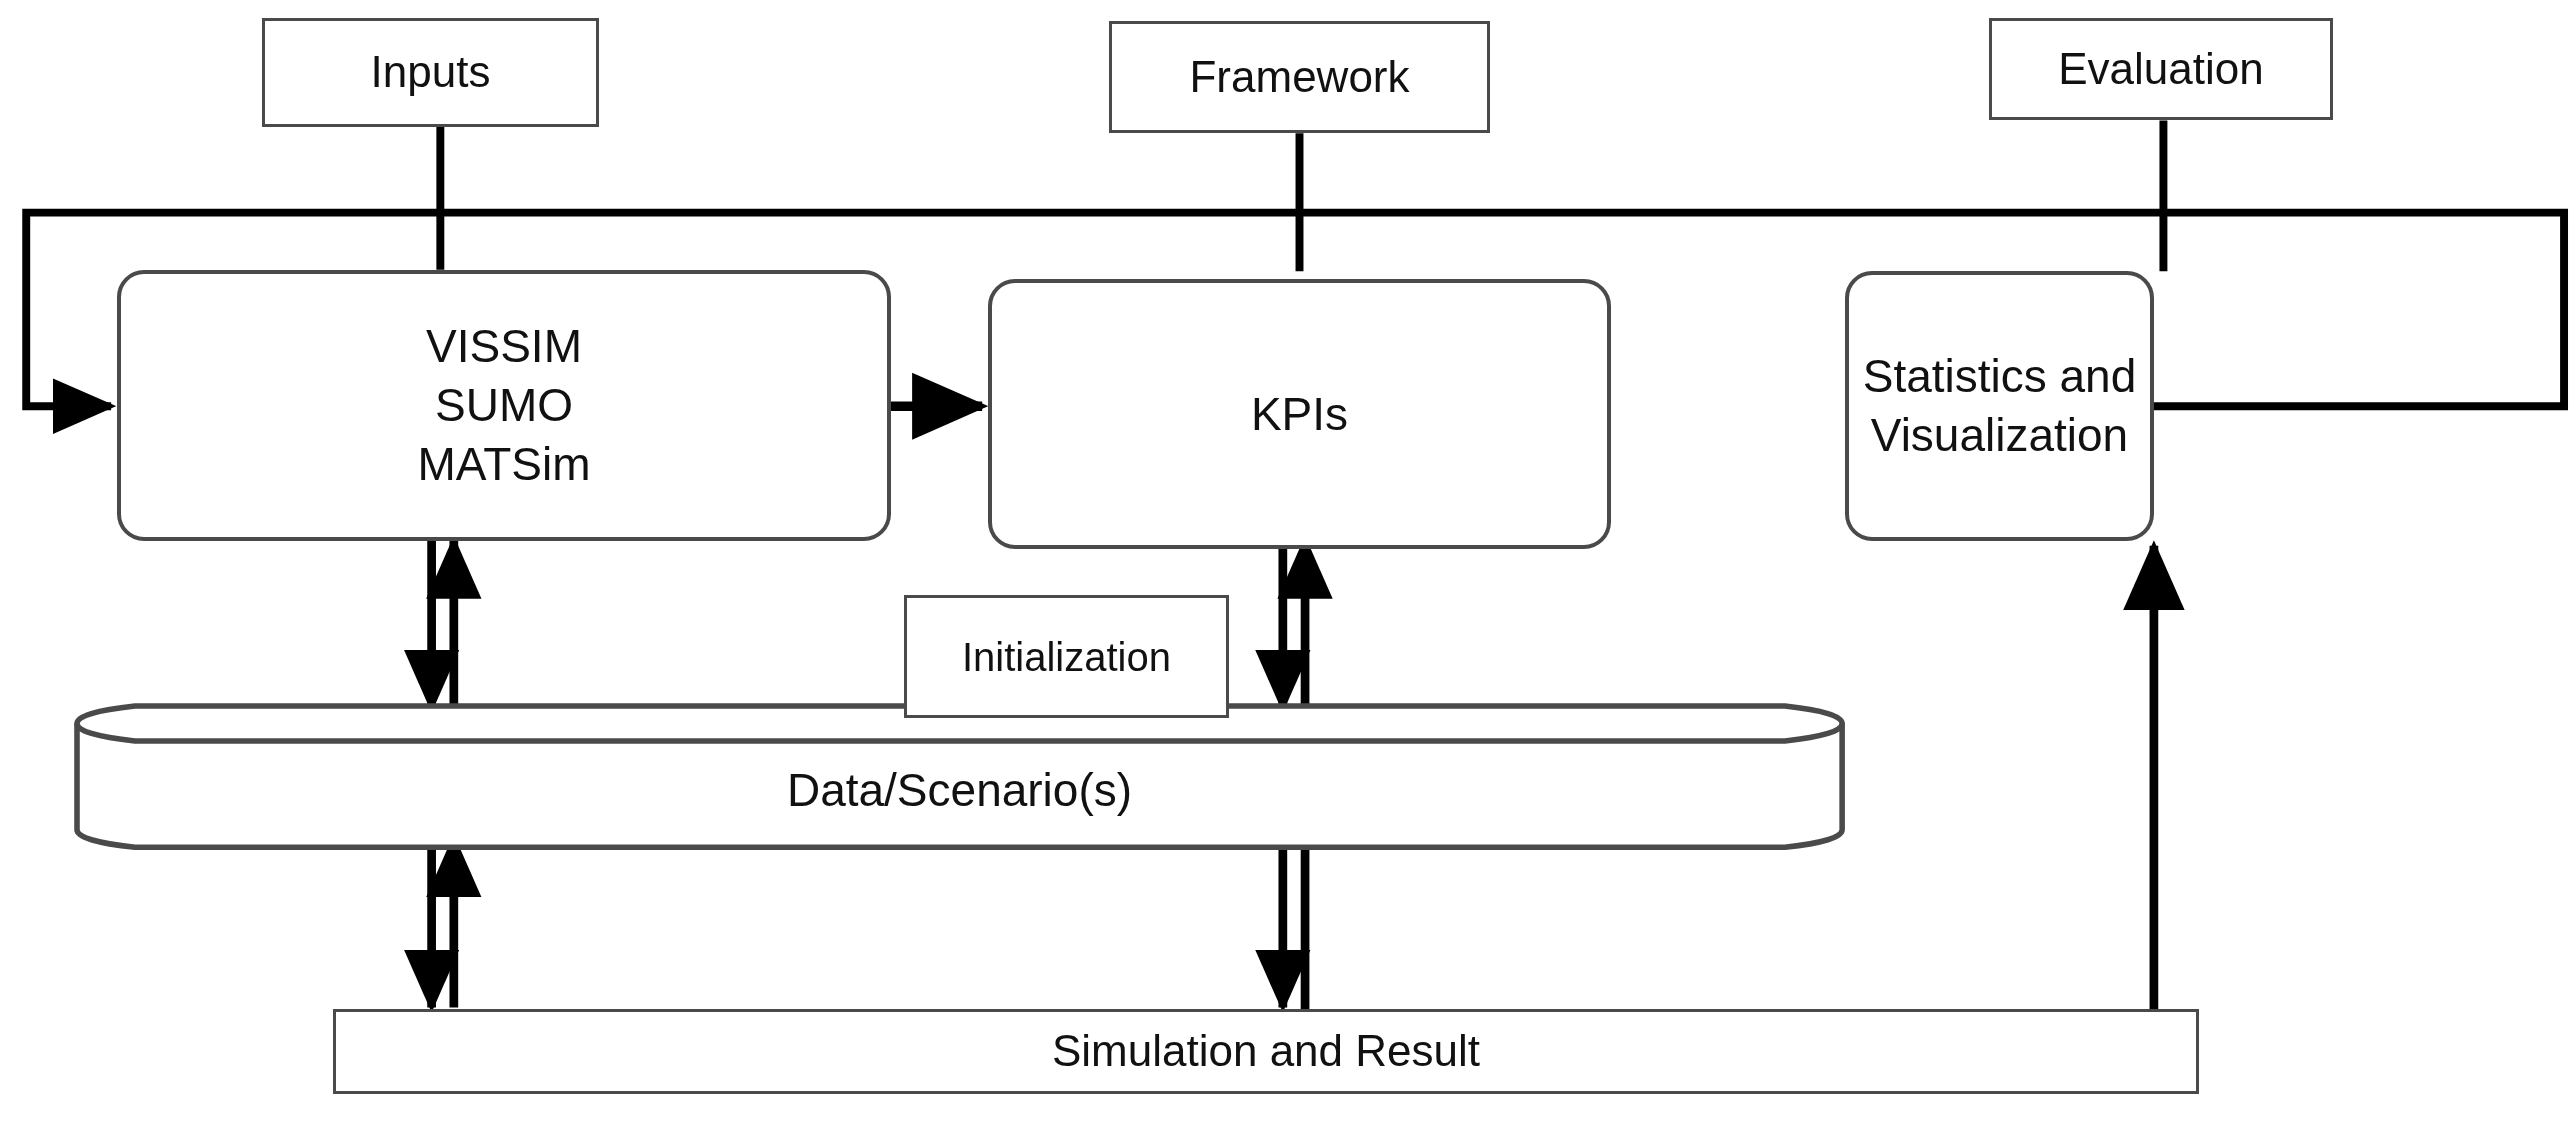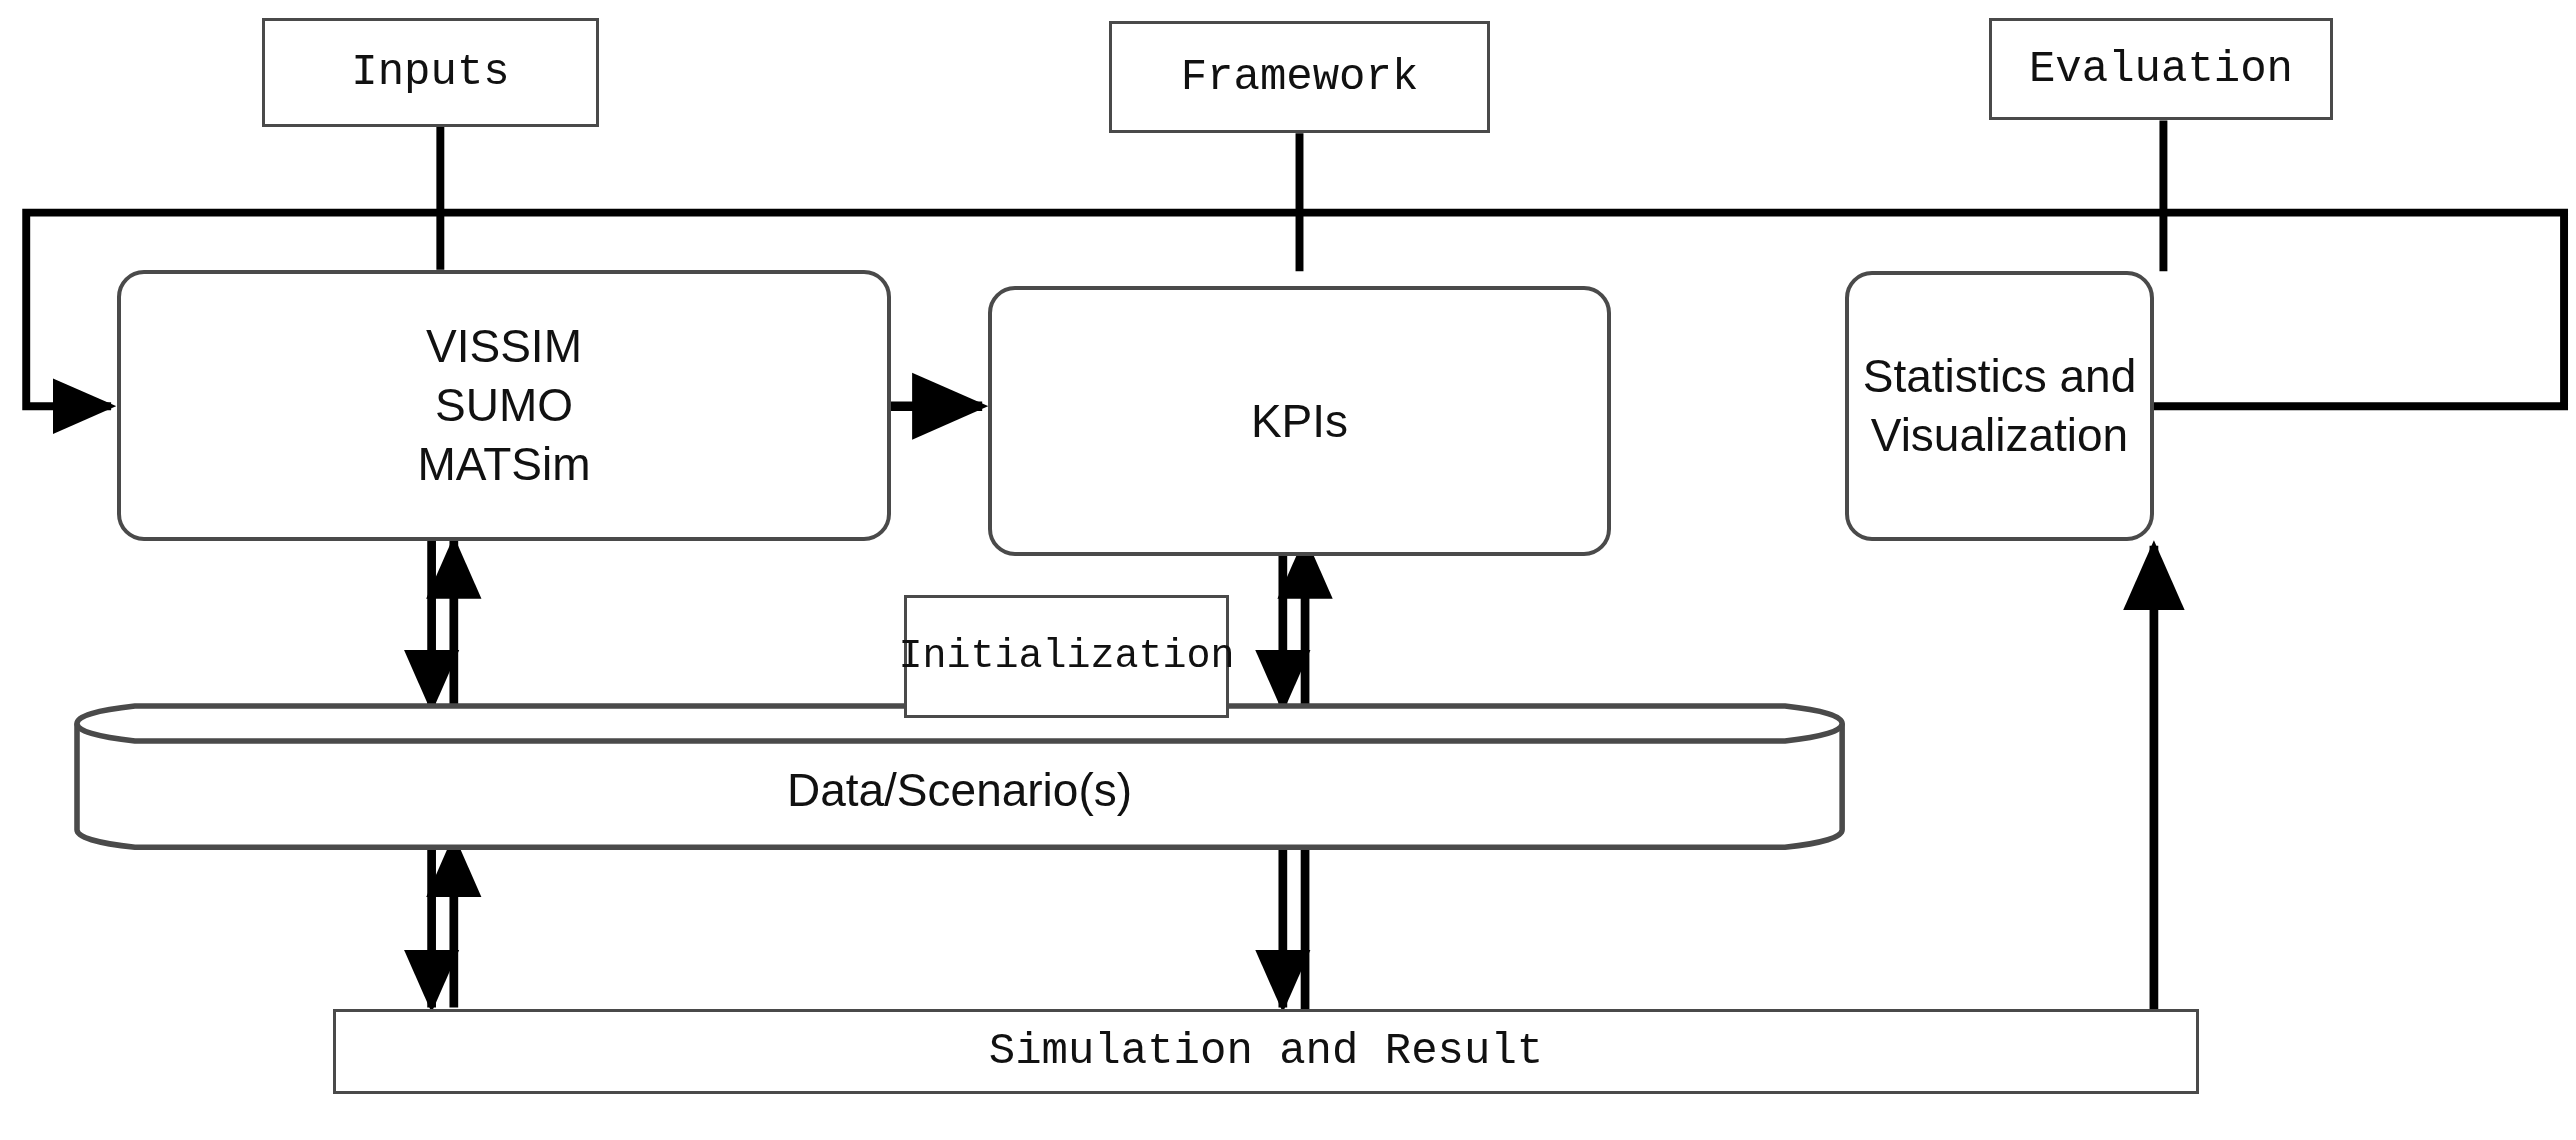--- a/index.html
+++ b/index.html
@@ -1,20 +1,20 @@
 <!DOCTYPE html>
 <html style="font-size:12.7px"><head>
 <meta charset="utf-8">
 <style>
   html,body{margin:0;padding:0;background:#ffffff;}
   body{font-family:"Liberation Sans", sans-serif;}
   #stage{position:relative;width:2576px;height:1140px;background:#ffffff;overflow:hidden;}
   svg.layer{position:absolute;left:0;top:0;width:2576px;height:1140px;}
   .lbl{position:absolute;display:flex;align-items:center;justify-content:center;text-align:center;}
-  .serif{font-family:Liberation Mono, monospace;}
+  .serif{font-family:Liberation Sans, sans-serif;}
   .sans{font-family:"Liberation Sans", sans-serif;}
   .plainbox{box-sizing:border-box;border:3.2px solid #4a4a4a;background:#ffffff;}
   .roundbox{box-sizing:border-box;border:4.8px solid #4a4a4a;border-radius:27px;background:#ffffff;}
   .t-serif-lg{font-size:44px;color:#111;line-height:1.1;}
   .t-sans-lg{font-size:46px;color:#111;line-height:1.28;}
   .t-serif-md{font-size:40px;color:#111;line-height:1.1;}
   .cyl-label{font-size:46px;color:#111;}
 </style>
 </head>
 <body>
@@ -72,21 +72,21 @@
   <div class="lbl plainbox serif t-serif-lg" style="left:1989px;top:18px;width:344px;height:102px;">
     <span>Evaluation</span>
   </div>
 
   <div class="lbl roundbox sans t-sans-lg" style="left:117px;top:270px;width:774px;height:271px;flex-direction:column;">
     <span>VISSIM</span>
     <span>SUMO</span>
     <span>MATSim</span>
   </div>
 
-  <div class="lbl roundbox sans t-sans-lg" style="left:988px;top:286px;width:623px;height:270px;">
+  <div class="lbl roundbox sans t-sans-lg" style="left:988px;top:279px;width:623px;height:270px;">
     <span>KPIs</span>
   </div>
 
   <div class="lbl roundbox sans t-sans-lg" style="left:1845px;top:271px;width:309px;height:270px;flex-direction:column;">
     <span>Statistics and</span>
     <span>Visualization</span>
   </div>
 
 
   <div class="lbl plainbox serif t-serif-md" style="left:904px;top:595px;width:325px;height:123px;">

